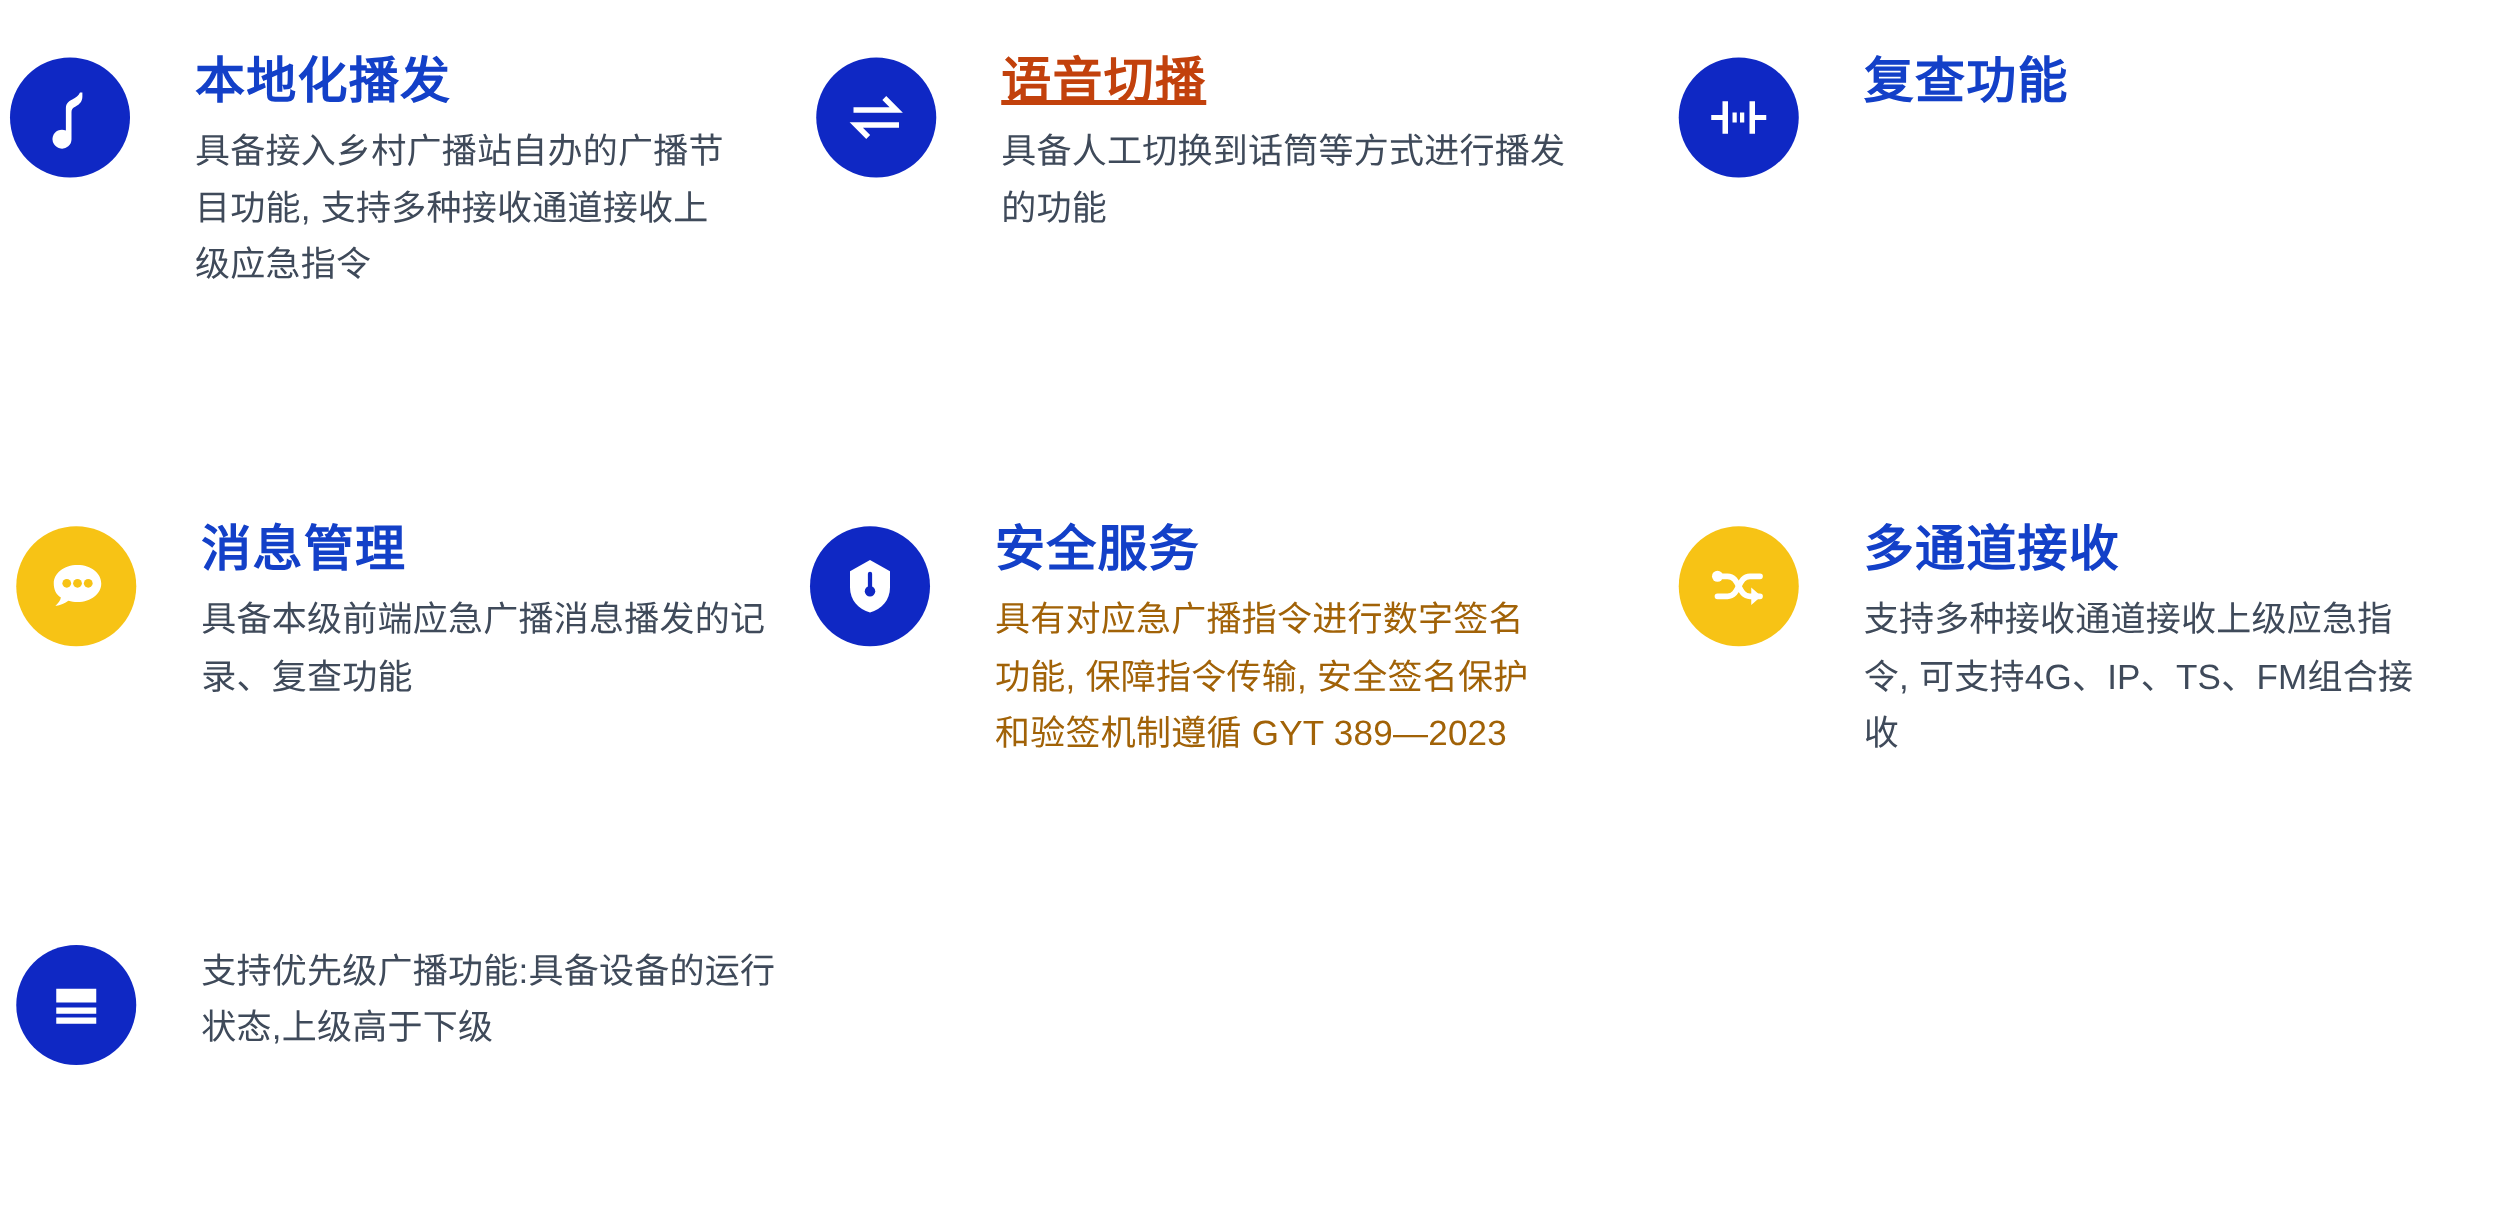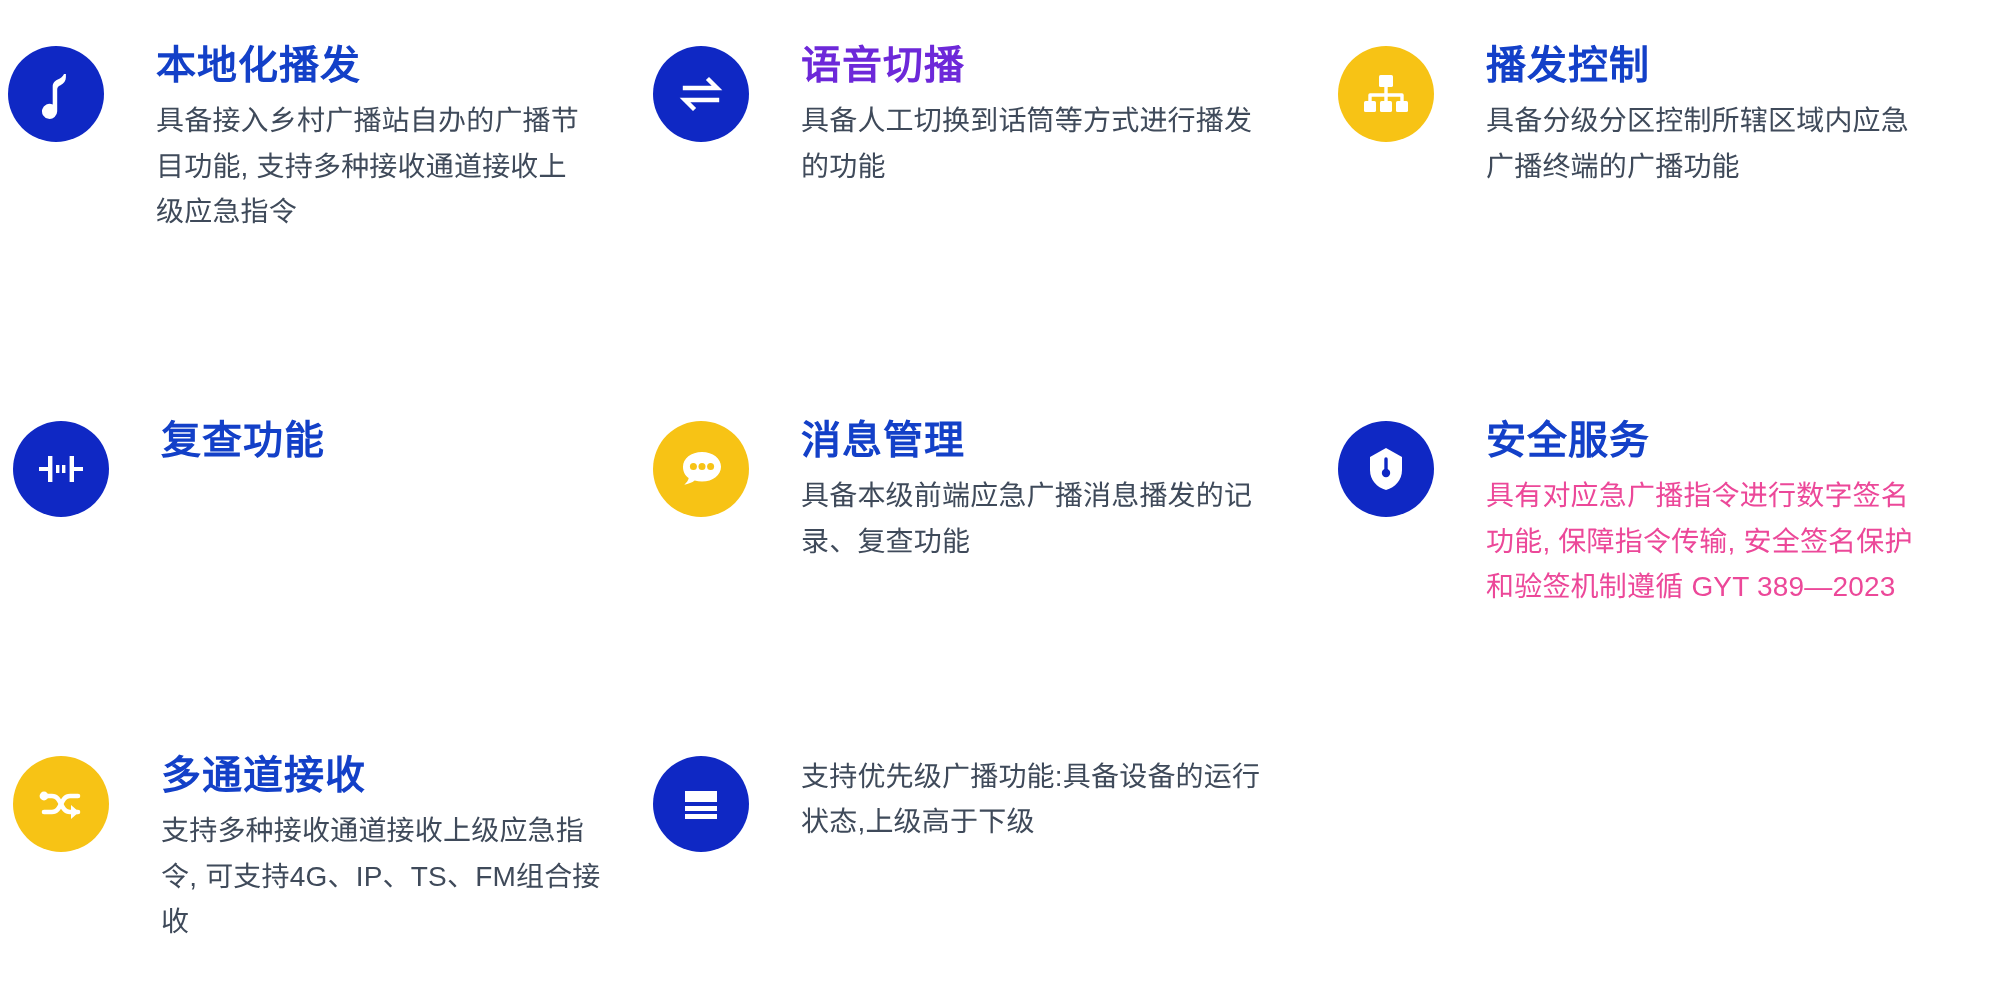--- a/index.html
+++ b/index.html
@@ -103,40 +103,25 @@
 
 
   <div class="feature-card col-3 row-1">
     <div class="icon-badge" style="background: rgb(15, 40, 196);">
       <svg viewBox="0 0 52 52" aria-hidden="true">
         <path d="M10 20h32l-8-8" fill="none" stroke="#ffffff" stroke-width="4.4" stroke-linecap="square" stroke-linejoin="miter"></path>
         <path d="M42 32H10l8 8" fill="none" stroke="#ffffff" stroke-width="4.4" stroke-linecap="square" stroke-linejoin="miter"></path>
       </svg>
     </div>
     <div class="card-text">
-      <h3 class="card-title" style="color: #6d28d9;">语音切播</h3>
+      <h3 class="card-title" style="color: #c2410c; text-decoration: underline;">语音切播</h3>
       <p class="card-desc" style="color: rgb(63, 74, 90);">具备人工切换到话筒等方式进行播发的功能</p>
     </div>
   </div>
 
-  <div class="feature-card col-1 row-2">
-    <div class="icon-badge" style="background: rgb(247, 195, 21);">
-      <svg viewBox="0 0 52 52" aria-hidden="true">
-        <rect x="19" y="7" width="14" height="12" rx="1.6" fill="#ffffff"></rect>
-        <path d="M26 19v8M10 27h32M10 27v6M26 27v6M42 27v6" fill="none" stroke="#ffffff" stroke-width="3.4" stroke-linecap="round"></path>
-        <rect x="4" y="33" width="12" height="11" rx="1.6" fill="#ffffff"></rect>
-        <rect x="20" y="33" width="12" height="11" rx="1.6" fill="#ffffff"></rect>
-        <rect x="36" y="33" width="12" height="11" rx="1.6" fill="#ffffff"></rect>
-      </svg>
-    </div>
-    <div class="card-text">
-      <h3 class="card-title" style="color: rgb(19, 64, 200);">播发控制</h3>
-      <p class="card-desc" style="color: rgb(63, 74, 90);">具备分级分区控制所辖区域内应急广播终端的广播功能</p>
-    </div>
-  </div>
 
   <div class="feature-card col-2 row-2">
     <div class="icon-badge" style="background: rgb(15, 40, 196);">
       <svg viewBox="0 0 52 52" aria-hidden="true">
         <rect x="4" y="24" width="11" height="4" fill="#ffffff"></rect>
         <rect x="13" y="13" width="4.4" height="26" fill="#ffffff"></rect>
         <rect x="21" y="22" width="3.4" height="8" fill="#ffffff"></rect>
         <rect x="27" y="22" width="3.4" height="8" fill="#ffffff"></rect>
         <rect x="34.6" y="13" width="4.4" height="26" fill="#ffffff"></rect>
         <rect x="37" y="24" width="11" height="4" fill="#ffffff"></rect>
@@ -165,21 +150,21 @@
   <div class="feature-card col-1 row-3">
     <div class="icon-badge" style="background: rgb(15, 40, 196);">
       <svg viewBox="0 0 52 52" aria-hidden="true">
         <path d="M26 5l16 9v13c0 10.2-6.8 17.4-16 20-9.2-2.6-16-9.8-16-20V14z" fill="#ffffff"></path>
         <path d="M26 16v10" stroke="#0F28C4" stroke-width="3.4" stroke-linecap="round" fill="none"></path>
         <circle cx="26" cy="30" r="4.2" fill="#0F28C4"></circle>
       </svg>
     </div>
     <div class="card-text">
       <h3 class="card-title" style="color: rgb(19, 64, 200);">安全服务</h3>
-      <p class="card-desc" style="color: #ec4899;">具有对应急广播指令进行数字签名功能, 保障指令传输, 安全签名保护和验签机制遵循 GYT 389—2023</p>
+      <p class="card-desc" style="color: #a16207;">具有对应急广播指令进行数字签名功能, 保障指令传输, 安全签名保护和验签机制遵循 GYT 389—2023</p>
     </div>
   </div>
 
   <div class="feature-card col-2 row-3">
     <div class="icon-badge" style="background: rgb(247, 195, 21);">
       <svg viewBox="0 0 52 52" aria-hidden="true">
         <path d="M9 18h8c10 0 8 16 18 16h8" fill="none" stroke="#ffffff" stroke-width="4.6" stroke-linecap="round" stroke-linejoin="round"></path>
         <path d="M9 34h8c10 0 8-16 18-16h8" fill="none" stroke="#ffffff" stroke-width="4.6" stroke-linecap="round" stroke-linejoin="round"></path>
         <circle cx="9" cy="18" r="4.4" fill="#ffffff"></circle>
         <path d="M36 27l8 7-8 7z" fill="#ffffff"></path>

